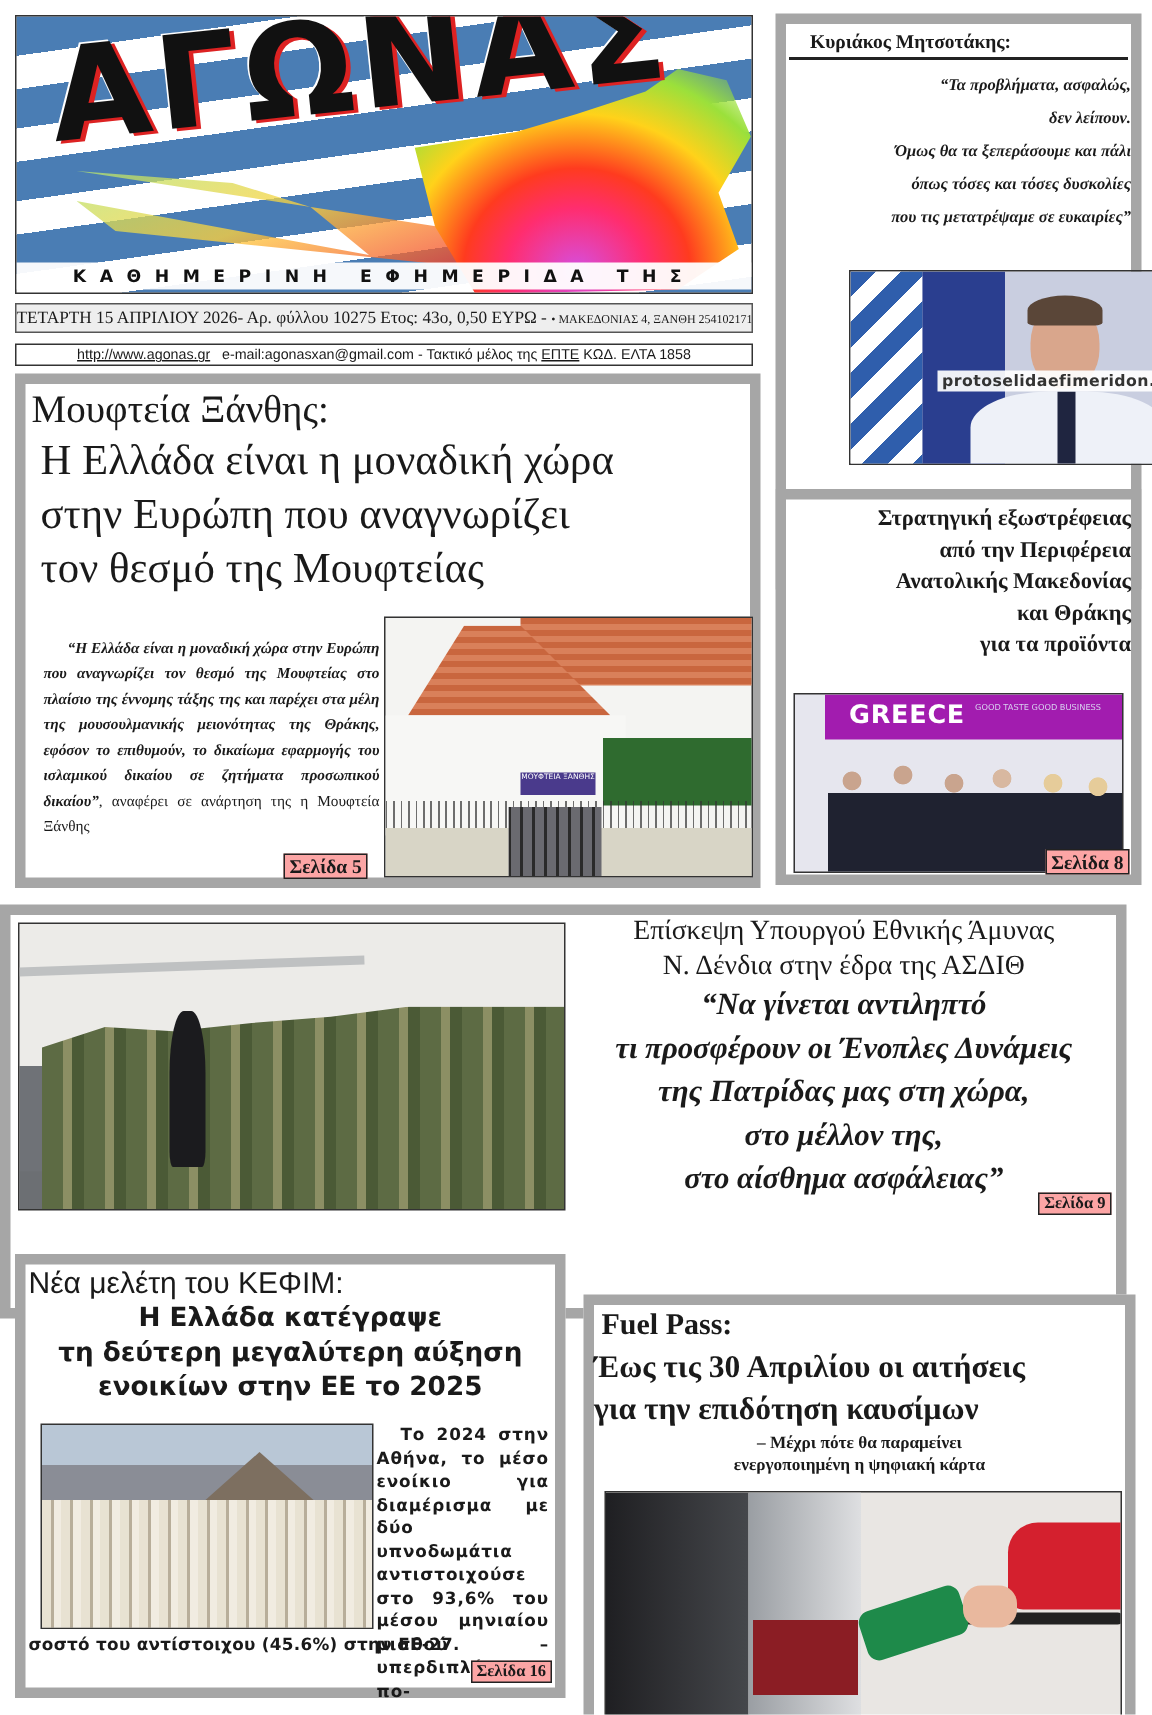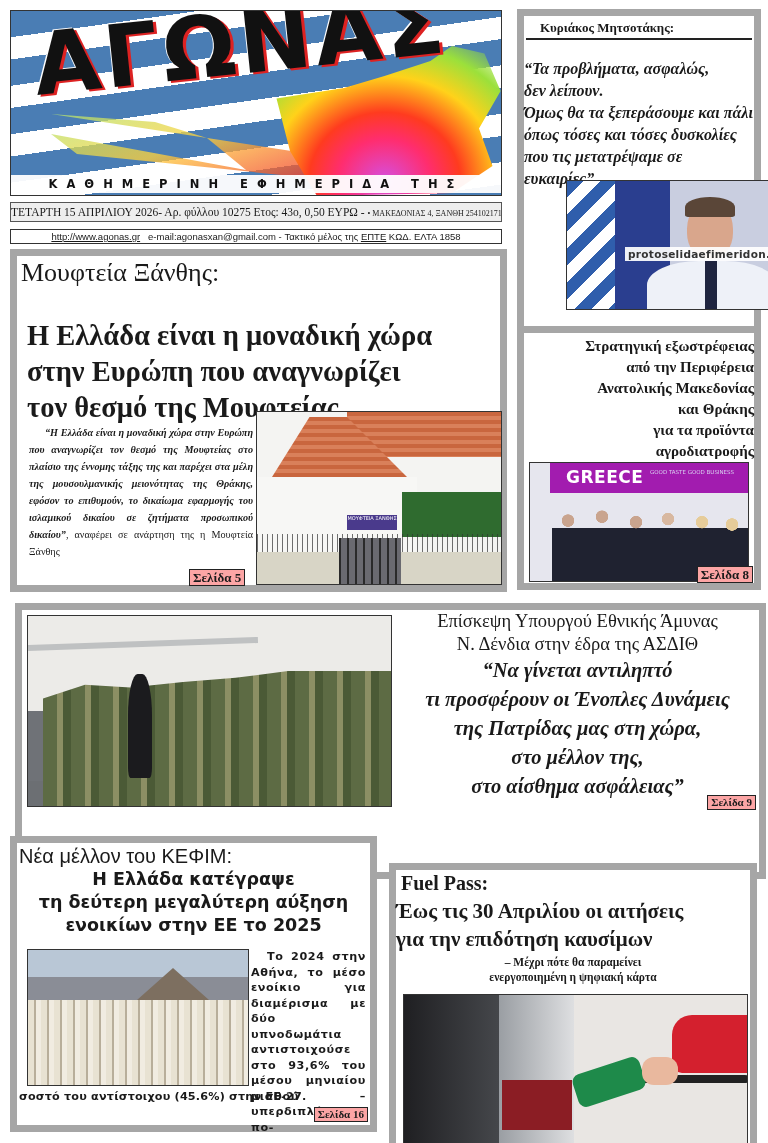--- a/index.html
+++ b/index.html
@@ -26,36 +26,36 @@
   #issue-bar { left: 10px; top: 202px; width: 492px; height: 20px; border: 1px solid #555; background: #eeeeee; text-align: center;
     font-family: "Liberation Serif", serif; font-size: 11.5px; line-height: 19px; white-space: nowrap; overflow: hidden; }
   #issue-bar .small { font-size: 8px; }
   #contact-bar { left: 10px; top: 229px; width: 492px; height: 15px; border: 1px solid #333; text-align: center;
     font-family: "Liberation Sans", sans-serif; font-size: 9.5px; line-height: 13px; white-space: nowrap; overflow: hidden; }
   #contact-bar .u { text-decoration: underline; }
 
   
   #box-pm { left: 517px; top: 9px; width: 244px; height: 384px; }
   #box-pm .head { position: absolute; left: 2px; right: 2px; top: 2px; height: 22px; border-bottom: 2px solid #222; font-weight: bold; font-size: 13px; padding-left: 14px; line-height: 20px; }
-  #box-pm .quote { position: absolute; left: 0; right: 0; top: 30px; text-align: left; font-style: italic; font-weight: bold; font-size: 16px; line-height: 22px; margin-top: 12px; }
+  #box-pm .quote { position: absolute; left: 0; right: 0; top: 30px; text-align: right; font-style: italic; font-weight: bold; font-size: 11px; line-height: 22px; }
   #box-pm .photo { position: absolute; left: 5px; top: 164px; width: 220px; height: 130px; border: 1px solid #333; overflow: hidden;
     background: linear-gradient(90deg, #f2f2f6 0 18%, #c9cee0 18% 100%); margin-left: 37px; }
   #box-pm .flag-gr { position: absolute; left: 0; top: 0; width: 48px; height: 130px; background: repeating-linear-gradient(135deg, #2f5eac 0 12px, #ffffff 12px 24px); }
   #box-pm .flag-eu { position: absolute; left: 48px; top: 0; width: 55px; height: 130px; background: #2a3e8f; }
   #box-pm .person-head { position: absolute; left: 120px; top: 20px; width: 46px; height: 58px; border-radius: 48% 48% 45% 45%; background: #d9a68c; }
   #box-pm .person-hair { position: absolute; left: 118px; top: 16px; width: 50px; height: 20px; border-radius: 50% 50% 10% 10%; background: #5a4638; }
   #box-pm .person-body { position: absolute; left: 80px; top: 80px; width: 130px; height: 60px; border-radius: 40% 40% 0 0; background: #eef1f8; }
   #box-pm .tie { position: absolute; left: 138px; top: 80px; width: 12px; height: 50px; background: #1f2540; }
   #box-pm .watermark { position: absolute; left: 58px; top: 66px; background: rgba(255,255,255,0.92); font-family: "DejaVu Sans", sans-serif; font-weight: bold; font-size: 10.5px; padding: 1px 3px; color: #333; letter-spacing: 0.3px; }
   #box-pm .page-ref { right: 1px; bottom: 0px; }
 
   
   #box-mufti { left: 10px; top: 249px; width: 497px; height: 343px; }
   #box-mufti .kicker { position: absolute; left: 4px; top: 2px; font-size: 26px; line-height: 30px; }
-  #box-mufti .headline { position: absolute; left: 10px; right: 4px; top: 34px; font-weight: bold; font-size: 28.5px; line-height: 36px; margin-top: 28px; }
+  #box-mufti .headline { position: absolute; left: 10px; right: 4px; top: 34px; font-weight: normal; font-size: 28.5px; line-height: 36px; }
   #box-mufti .body { position: absolute; left: 12px; top: 168px; width: 224px; font-size: 10.2px; line-height: 17px; text-align: justify; text-indent: 16px; }
   #box-mufti .body .q { font-weight: bold; font-style: italic; }
   #box-mufti .photo { position: absolute; left: 239px; top: 155px; width: 246px; height: 174px; border: 1px solid #333; overflow: hidden; background: #f4f4f2; }
   #box-mufti .roof1 { position: absolute; left: 0; top: 5px; width: 150px; height: 60px; background: repeating-linear-gradient(180deg, #c9663e 0 4px, #d9805a 4px 8px); clip-path: polygon(10% 100%, 35% 0, 60% 0, 100% 100%); }
   #box-mufti .roof2 { position: absolute; left: 90px; top: 0; width: 156px; height: 45px; background: repeating-linear-gradient(180deg, #c9663e 0 4px, #d9805a 4px 8px); }
   #box-mufti .wall { position: absolute; left: 0; top: 65px; width: 160px; height: 80px; background: #f7f7f5; }
   #box-mufti .lawn { position: absolute; left: 145px; top: 80px; width: 101px; height: 45px; background: #2f6b2f; }
   #box-mufti .sign { position: absolute; left: 90px; top: 103px; width: 50px; height: 15px; background: #4a3a8c; color: #fff; font-family: "DejaVu Sans", sans-serif; font-size: 5px; text-align: center; line-height: 7px; }
   #box-mufti .fence { position: absolute; left: 0; top: 122px; width: 246px; height: 18px; background: repeating-linear-gradient(90deg, #333 0 1px, transparent 1px 5px); opacity: 0.7; }
   #box-mufti .base { position: absolute; left: 0; top: 140px; width: 246px; height: 34px; background: #d8d5c6; }
@@ -73,21 +73,21 @@
      radial-gradient(circle at 8% 20%, #c9a48e 0 6px, transparent 6.5px),
      radial-gradient(circle at 25% 15%, #c9a48e 0 6px, transparent 6.5px),
      radial-gradient(circle at 42% 22%, #c9a48e 0 6px, transparent 6.5px),
      radial-gradient(circle at 58% 18%, #d8b8a0 0 6px, transparent 6.5px),
      radial-gradient(circle at 75% 22%, #e6cc9a 0 6px, transparent 6.5px),
      radial-gradient(circle at 90% 25%, #e6cc9a 0 6px, transparent 6.5px),
      linear-gradient(180deg, transparent 0 30%, #1f2230 30% 100%); }
   #box-region .page-ref { right: 1px; bottom: 0px; }
 
   
-  #box-defense { left: 15px; top: 603px; width: 751px; height: 276px; }
+  #box-defense { left: 0; top: 603px; width: 751px; height: 276px; }
   #box-defense .photo { position: absolute; left: 5px; top: 5px; width: 365px; height: 192px; border: 1px solid #333; overflow: hidden; background: linear-gradient(180deg, #ecebe8 0 50%, #6f7277 50% 100%); }
   #box-defense .canopy { position: absolute; left: 0; top: 25px; width: 230px; height: 6px; background: #bfc1c2; transform: rotate(-2deg); }
   #box-defense .soldiers { position: absolute; left: 15px; top: 55px; width: 350px; height: 137px; background:
      repeating-linear-gradient(90deg, #5d6b44 0 14px, #8c8f64 14px 20px, #4b5a36 20px 28px); clip-path: polygon(0 20%, 12% 10%, 25% 12%, 40% 8%, 55% 5%, 70% 0, 100% 0, 100% 100%, 0 100%); }
   #box-defense .minister { position: absolute; left: 100px; top: 58px; width: 24px; height: 104px; background: #1b1b1e; border-radius: 40% 40% 10% 10%; }
   #box-defense .road { position: absolute; left: 0; top: 165px; width: 230px; height: 28px; background: #6c6f73; }
   #box-defense .text { position: absolute; left: 378px; right: 4px; top: 0; text-align: center; }
   #box-defense .t1 { font-size: 18.5px; line-height: 23px; }
   #box-defense .t2 { font-style: italic; font-weight: bold; font-size: 20.5px; line-height: 29px; }
   #box-defense .page-ref { right: 3px; top: 185px; font-size: 11px; line-height: 13px; }
@@ -178,21 +178,20 @@
   <div class="page-ref">Σελίδα 5</div>
 </div>
 
 <div id="box-region" class="frame">
   <div class="headline">
     <div>Στρατηγική εξωστρέφειας</div>
     <div>από την Περιφέρεια</div>
     <div>Ανατολικής Μακεδονίας</div>
     <div>και Θράκης</div>
     <div>για τα προϊόντα</div>
-    <div>αγροδιατροφής</div>
   </div>
   <div class="photo">
     <div class="banner">
       <span>GREECE</span>
       <small>GOOD TASTE GOOD BUSINESS</small>
     </div>
     <div class="people"></div>
   </div>
   <div class="page-ref">Σελίδα 8</div>
 </div>
@@ -210,21 +209,21 @@
     <div class="t2">“Να γίνεται αντιληπτό</div>
     <div class="t2">τι προσφέρουν οι Ένοπλες Δυνάμεις</div>
     <div class="t2">της Πατρίδας μας στη χώρα,</div>
     <div class="t2">στο μέλλον της,</div>
     <div class="t2">στο αίσθημα ασφάλειας”</div>
   </div>
   <div class="page-ref">Σελίδα 9</div>
 </div>
 
 <div id="box-kefim" class="frame">
-  <div class="kicker">Νέα μέλλον του ΚΕΦΙΜ:</div>
+  <div class="kicker">Νέα μελέτη του ΚΕΦΙΜ:</div>
   <div class="headline">
     <div>Η Ελλάδα κατέγραψε</div>
     <div>τη δεύτερη μεγαλύτερη αύξηση</div>
     <div>ενοικίων στην ΕΕ το 2025</div>
   </div>
   <div class="photo">
     <div class="hill"></div>
     <div class="city"></div>
   </div>
   <div class="body">Το 2024 στην Αθήνα, το μέσο ενοίκιο για διαμέρισμα με δύο υπνοδωμάτια αντιστοιχούσε στο 93,6% του μέσου μηνιαίου μισθού – υπερδιπλάσιο πο-</div>

